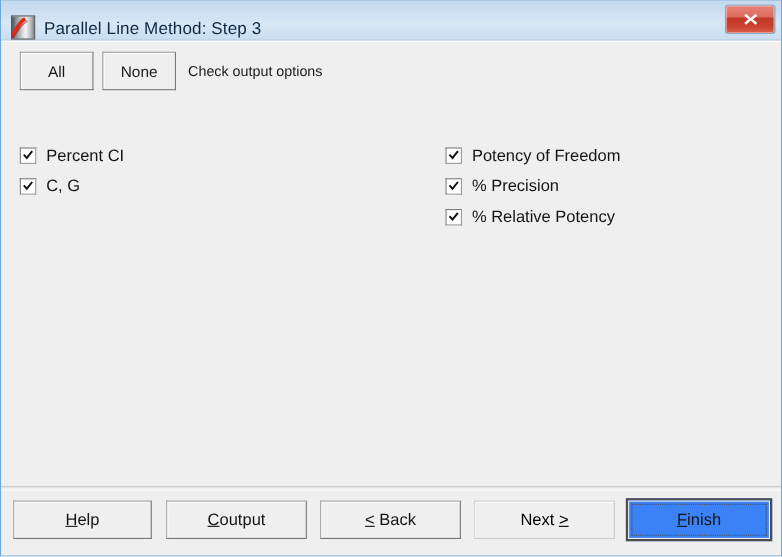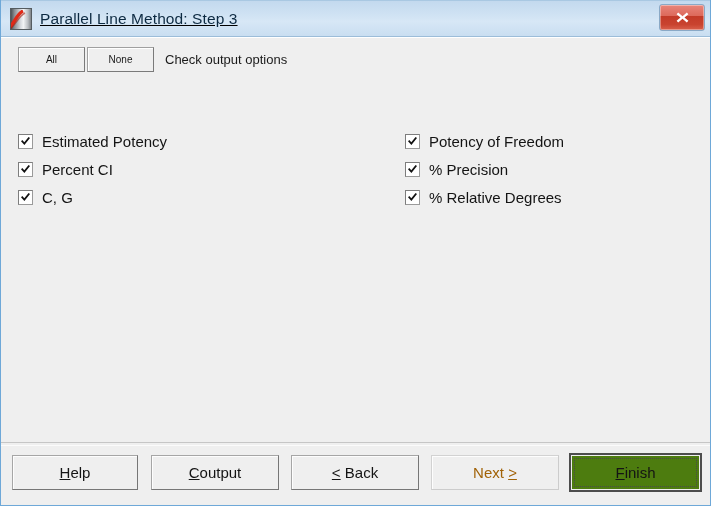--- a/index.html
+++ b/index.html
@@ -29,22 +29,21 @@
     height: 37px;
     box-sizing: border-box;
     background: linear-gradient(to bottom,
                 #c3d9ee 0%,
                 #cfe2f3 38%,
                 #d7e7f6 58%,
                 #c9def1 100%);
     border-bottom: 1px solid #9cbdd9;
     border-top: 1px solid #a9c8e2;
     display: flex;
-    align-items: center;
-    text-decoration: underline;
+    align-items: flex-end;
   }
   #app-icon {
     width: 22px;
     height: 22px;
     margin-left: 9px;
     margin-right: 8px;
     flex: none;
     border: 1px solid #555c60;
     box-sizing: border-box;
     background: linear-gradient(to right,
@@ -104,38 +103,38 @@
 
   
   #toolrow {
     position: absolute;
     left: 17px;
     top: 9px;
     display: flex;
     align-items: center;
   }
   .tool-button {
-    height: 25px;
+    height: 35px;
     box-sizing: border-box;
     background: #efefef;
     border: 1px solid #a0a0a0;
     border-right-color: #7a7a7a;
     border-bottom-color: #7a7a7a;
     box-shadow: inset 1px 1px 0 #ffffff;
     font-family: "Liberation Sans", sans-serif;
-    font-size: 10px;
+    font-size: 14px;
     color: #1a1a1a;
     display: flex;
     align-items: center;
     justify-content: center;
     cursor: default;
     padding: 8px;
   }
   #btn-all { width: 67px; }
-  #btn-none { width: 67px; margin-left: 2px; }
+  #btn-none { width: 67px; margin-left: 8px; }
   #toolrow-label {
     margin-left: 11px;
     font-size: 13px;
     color: #1a1a1a;
     white-space: nowrap;
   }
 
   
   #options {
     position: absolute;
@@ -212,30 +211,30 @@
     color: #141414;
     display: flex;
     align-items: center;
     justify-content: center;
     cursor: default;
     padding: 0;
   }
   #btn-help   { left: 11px;  width: 126px; }
   #btn-cancel { left: 150px; width: 128px; }
   #btn-back   { left: 290px; width: 128px; }
-  #btn-next   { left: 430px; width: 128px; color: #a16207; border-color: #d2d2d2;
+  #btn-next   { left: 430px; width: 128px; color: #000000; border-color: #d2d2d2;
                 border-right-color: #cccccc; border-bottom-color: #cccccc; }
   #btn-finish {
     left: 568px;
     width: 133px;
     top: 7px;
     height: 39px;
     border: 2px solid #4d4d4d;
     box-shadow: none;
-    background: #4d7c0f;
+    background: #3b82f6;
     padding: 0;
   }
   #btn-finish .finish-inner {
     width: 100%;
     height: 100%;
     box-sizing: border-box;
     border: 1px solid #efefef;
     outline: 1px dotted #4a4a4a;
     outline-offset: -4px;
     display: flex;
@@ -270,28 +269,20 @@
 
     <div id="toolrow">
       <button id="btn-all" class="tool-button">All</button>
       <button id="btn-none" class="tool-button">None</button>
       <span id="toolrow-label">Check output options</span>
     </div>
 
     <div id="options">
 
       <div id="col-left" class="opt-col">
-        <label class="checkbox-row">
-          <span class="cbox">
-            <svg width="11" height="11" viewBox="0 0 11 11">
-              <path d="M1,5.2 L2.3,4 L4.3,6.2 L8.6,0.9 L10,2 L4.4,9 Z" fill="#111111"></path>
-            </svg>
-          </span>
-          <span class="cbox-label">Estimated Potency</span>
-        </label>
 
 
         <label class="checkbox-row">
           <span class="cbox">
             <svg width="11" height="11" viewBox="0 0 11 11">
               <path d="M1,5.2 L2.3,4 L4.3,6.2 L8.6,0.9 L10,2 L4.4,9 Z" fill="#111111"></path>
             </svg>
           </span>
           <span class="cbox-label">Percent CI</span>
         </label>
@@ -324,21 +315,21 @@
           </span>
           <span class="cbox-label">% Precision</span>
         </label>
 
         <label class="checkbox-row">
           <span class="cbox">
             <svg width="11" height="11" viewBox="0 0 11 11">
               <path d="M1,5.2 L2.3,4 L4.3,6.2 L8.6,0.9 L10,2 L4.4,9 Z" fill="#111111"></path>
             </svg>
           </span>
-          <span class="cbox-label">% Relative Degrees</span>
+          <span class="cbox-label">% Relative Potency</span>
         </label>
       </div>
     </div>
 
     <div id="separator"></div>
 
     <div id="footer">
 
       <button id="btn-help" class="dlg-button">
         <span><span class="mn">H</span><span>elp</span></span>

